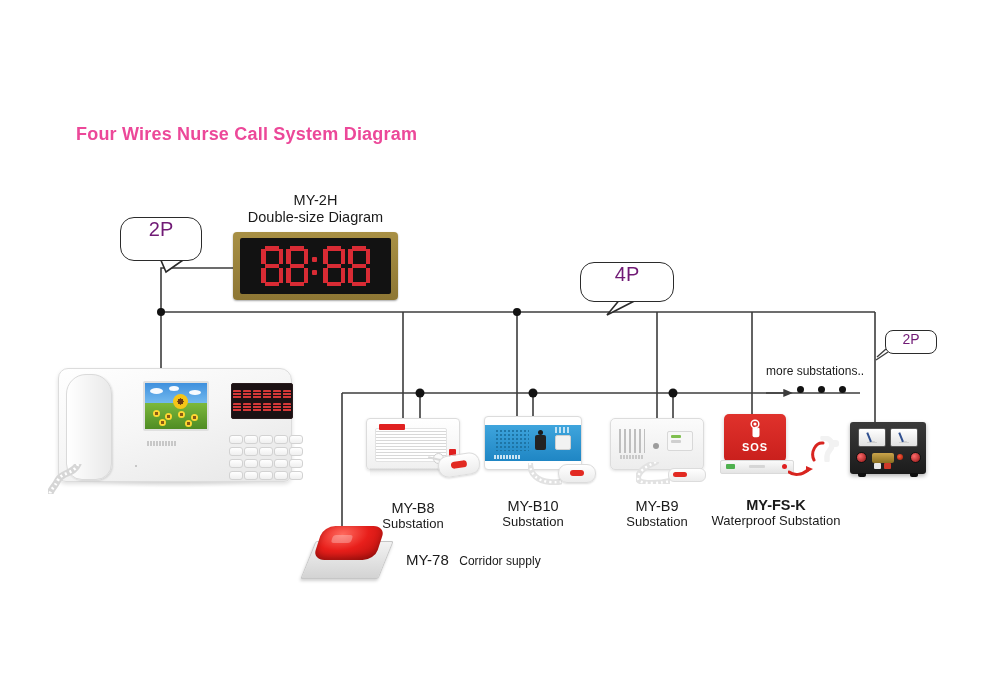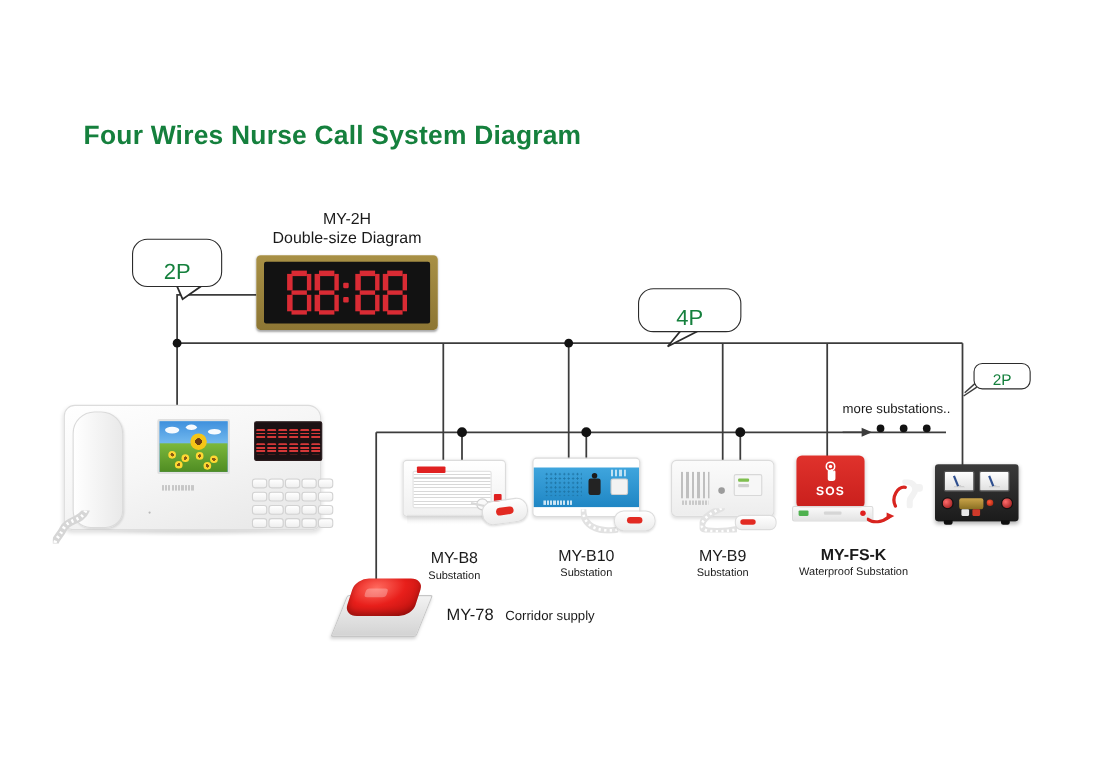--- a/index.html
+++ b/index.html
@@ -5,41 +5,41 @@
   html,body{margin:0;padding:0;}
   body{
     width:1000px;height:688px;background:#ffffff;
     font-family:"Liberation Sans", sans-serif;
     overflow:hidden;position:relative;
   }
   #stage{position:absolute;left:0;top:0;width:1000px;height:688px;}
 
   
   .title{
-    position:absolute;left:76px;top:110px;
-    font-size:24px;font-weight:bold;letter-spacing:.2px;
-    color:#15803d;white-space:nowrap;
+    position:absolute;left:76px;top:124px;
+    font-size:18px;font-weight:bold;letter-spacing:.2px;
+    color:#ec4899;white-space:nowrap;
   }
 
   
   #wires{position:absolute;left:0;top:0;width:1000px;height:688px;}
 
   
   .bubble{
     position:absolute;border:1.6px solid #2b2b2b;background:#fff;
-    border-radius:14px;display:flex;align-items:flex-end;justify-content:center;
-    font-size:20px;color:#15803d;z-index:6;
+    border-radius:14px;display:flex;align-items:flex-start;justify-content:center;
+    font-size:20px;color:#701a75;z-index:6;
   }
   .bubble.small{border-radius:8px;font-size:14px;border-width:1.3px;}
 
   
   .dev{position:absolute;z-index:5;}
   .cap{position:absolute;text-align:center;color:#1a1a1a;z-index:7;}
   .cap .l1{font-size:14.5px;line-height:17px;white-space:nowrap;}
-  .cap .l2{font-size:10px;line-height:14px;white-space:nowrap;}
+  .cap .l2{font-size:13px;line-height:14px;white-space:nowrap;}
   .cap.bold .l1{font-weight:bold;}
 
   
   .disp{position:absolute;left:233px;top:232px;width:165px;height:68px;z-index:5;}
   .disp .frame{
     position:absolute;inset:0;border-radius:4px;
     background:linear-gradient(#a89045,#8d7634);
     box-shadow:0 1px 2px rgba(0,0,0,.35);
   }
   .disp .screen{

